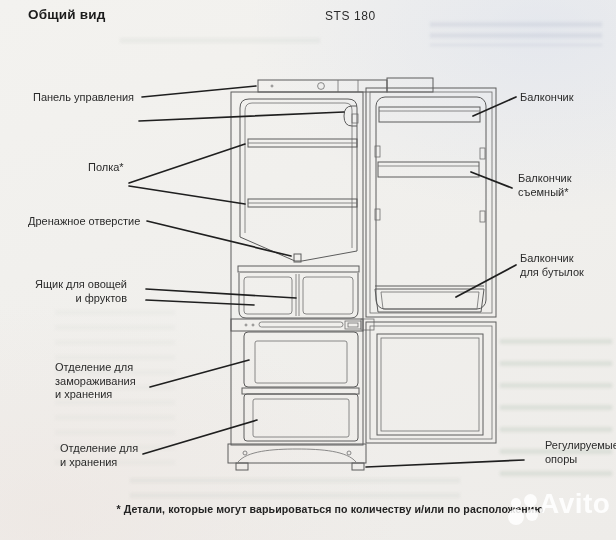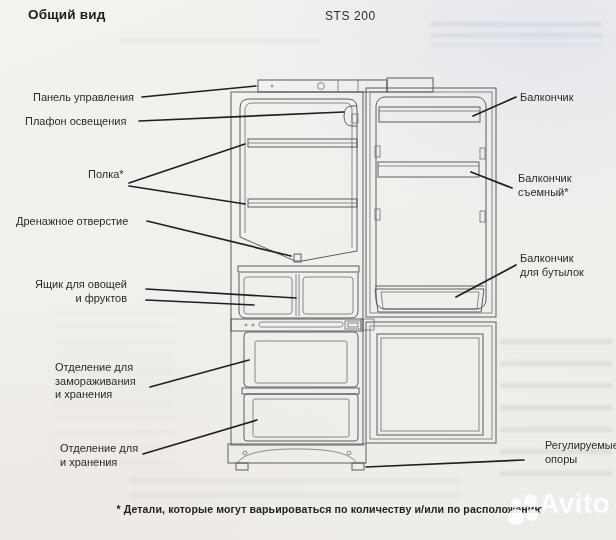--- a/index.html
+++ b/index.html
@@ -40,21 +40,21 @@
 
 <div class="page">
 
   <div class="bleed blue" style="left:430px;top:16px;width:172px;height:30px;"></div>
   <div class="bleed soft" style="left:120px;top:28px;width:200px;height:24px;"></div>
   <div class="bleed green" style="left:500px;top:330px;width:112px;height:162px;"></div>
   <div class="bleed soft" style="left:130px;top:468px;width:330px;height:30px;"></div>
   <div class="bleed soft" style="left:55px;top:300px;width:120px;height:170px;opacity:.5;"></div>
 
   <div class="title">Общий вид</div>
-  <div class="model">STS 200</div>
+  <div class="model">STS 180</div>
 
   <svg class="diagram" width="616" height="540" viewBox="0 0 616 540">
 
     <g>
       <rect class="fr" x="258" y="80" width="129" height="12"></rect>
       <line class="fr2" x1="338" y1="80" x2="338" y2="92"></line>
       <line class="fr2" x1="358" y1="80" x2="358" y2="92"></line>
       <circle class="fr2" cx="321" cy="86" r="3.4"></circle>
       <circle class="fr2" cx="272" cy="86" r="1"></circle>
     </g>
@@ -158,23 +158,22 @@
       <line class="ld" x1="150" y1="387" x2="249" y2="360"></line>
       <line class="ld" x1="143" y1="454" x2="257" y2="420"></line>
       <line class="ld" x1="516" y1="97" x2="473" y2="116"></line>
       <line class="ld" x1="512" y1="188" x2="471" y2="172"></line>
       <line class="ld" x1="516" y1="265" x2="456" y2="297"></line>
       <line class="ld" x1="366" y1="467" x2="524" y2="460"></line>
     </g>
   </svg>
 
   <div class="lbl" style="left:25px;top:91px;margin-left:8px;">Панель управления</div>
-  <div class="lbl" style="left:25px;top:115px;">Плафон освещения</div>
-  <div class="lbl" style="left:88px;top:168px;text-align:center;">Полка*</div>
-  <div class="lbl" style="left:16px;top:215px;text-align:right;">Дренажное отверстие</div>
+  <div class="lbl" style="left:88px;top:161px;text-align:center;">Полка*</div>
+  <div class="lbl" style="left:28px;top:215px;text-align:right;">Дренажное отверстие</div>
   <div class="lbl" style="left:35px;top:278px;text-align:right;">Ящик для овощей
 и фруктов</div>
   <div class="lbl" style="left:55px;top:361px;">Отделение для
 замораживания
 и хранения</div>
   <div class="lbl" style="left:60px;top:442px;">Отделение для
 и хранения</div>
   <div class="lbl" style="left:520px;top:91px;">Балкончик</div>
   <div class="lbl" style="left:518px;top:172px;">Балкончик
 съемный*</div>

